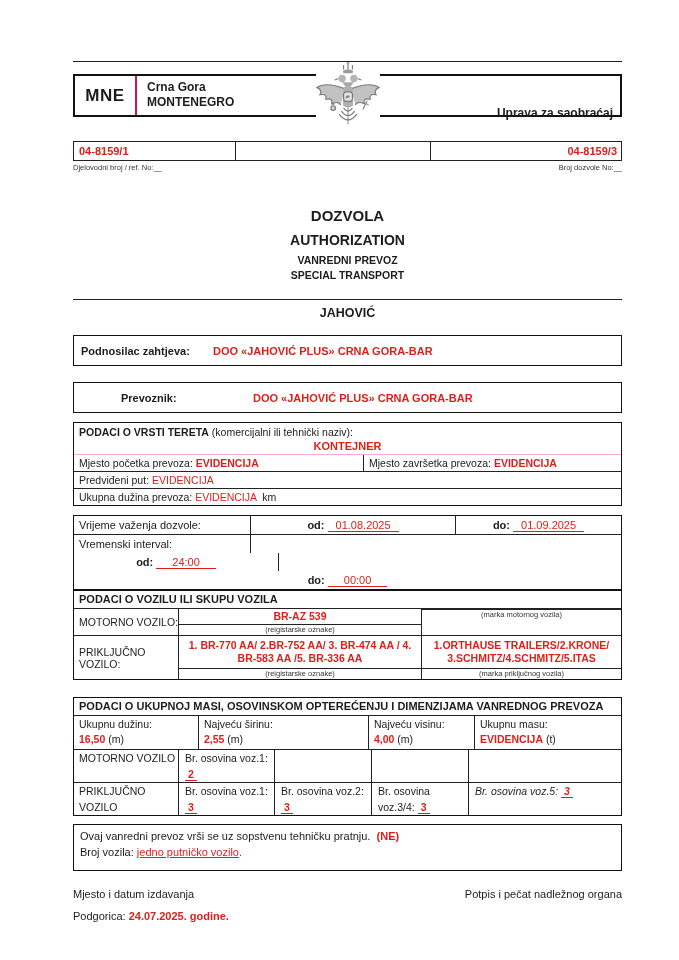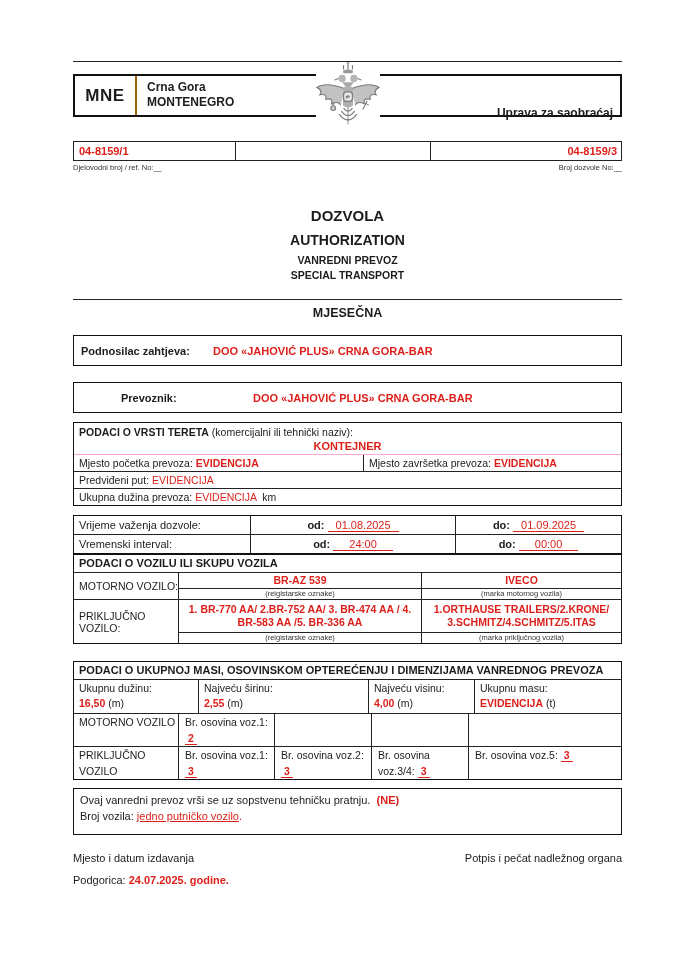--- a/index.html
+++ b/index.html
@@ -16,21 +16,21 @@
   .b{font-weight:bold;}
   .rule{border-top:1px solid #222;height:0;}
   
   .top-rule{margin-top:61px;}
   
   .header-box{
     margin-top:12px;height:43px;border:2px solid #111;
     display:flex;align-items:stretch;position:relative;box-sizing:border-box;
   }
   .mne-cell{width:60px;display:flex;align-items:center;justify-content:center;
-    border-right:2px solid #a16207;font-size:17px;font-weight:bold;letter-spacing:.5px;}
+    border-right:2px solid #be185d;font-size:17px;font-weight:bold;letter-spacing:.5px;}
   .country-cell{padding:4px 0 0 10px;font-size:12px;font-weight:bold;line-height:15px;}
   .authority-cell{position:absolute;right:7px;top:17px;height:100%;display:flex;align-items:center;
     font-size:12px;font-weight:bold;}
   .crest-wrap{position:absolute;left:50%;top:-14px;transform:translateX(-50%);
     width:84px;height:70px;z-index:3;display:flex;justify-content:center;}
   .crest-bg{position:absolute;left:10px;right:10px;top:4px;bottom:2px;background:#fff;}
   .crest-wrap svg{position:relative;z-index:2;}
   
   .ref-table{margin-top:24px;height:20px;border:1px solid #222;display:flex;box-sizing:border-box;}
   .ref-cell{box-sizing:border-box;font-size:11px;font-weight:bold;display:flex;align-items:center;}
@@ -57,21 +57,21 @@
   .cargo-box{margin-top:9px;border:1.5px solid #111;box-sizing:border-box;font-size:10.5px;}
   .cargo-head{padding:2px 0 0 5px;line-height:14px;}
   .cargo-name{text-align:center;font-weight:bold;font-size:11px;line-height:15px;}
   .cargo-row{border-top:1px solid #f9a8d4;display:flex;line-height:16px;}
   .cargo-row .half1{width:290px;border-right:1px solid #222;padding-left:5px;box-sizing:border-box;}
   .cargo-row .half2{flex:1;padding-left:5px;}
   .cargo-line{border-top:1px solid #222;padding-left:5px;line-height:16px;}
   
   .valid-table{margin-top:9px;border:1.5px solid #111;box-sizing:border-box;font-size:11px;}
   .valid-row{display:flex;line-height:18px;}
-  .valid-row + .valid-row{border-top:1px solid #222;}
+  .valid-row + .valid-row{border-top:1px solid #222;flex-direction:column;}
   .valid-lab{width:177px;border-right:1px solid #222;padding-left:5px;box-sizing:border-box;}
   .valid-od{width:205px;border-right:1px solid #222;text-align:center;box-sizing:border-box;}
   .valid-do{flex:1;text-align:center;}
   .uline{border-bottom:1px solid #dd1f1a;color:#dd1f1a;padding:0 8px;}
   .uline-wide{border-bottom:1px solid #dd1f1a;color:#dd1f1a;padding:0 16px;}
   
   .veh-table{border:1.5px solid #111;box-sizing:border-box;font-size:10.5px;}
   .veh-head{font-weight:bold;font-size:11px;padding:1px 0 1px 5px;line-height:15px;}
   .veh-row{display:flex;border-top:1px solid #222;}
   .veh-lab{width:104px;padding-left:5px;display:flex;align-items:center;box-sizing:border-box;}
@@ -84,21 +84,21 @@
   .mass-table{margin-top:17px;border:1.5px solid #111;box-sizing:border-box;font-size:10.5px;}
   .mass-head{font-weight:bold;font-size:11px;padding:1px 0 1px 5px;line-height:15px;}
   .dim-row{display:flex;border-top:1px solid #222;}
   .dim-cell{box-sizing:border-box;padding:1px 0 2px 5px;line-height:15px;}
   .dim-cell + .dim-cell{border-left:1px solid #222;}
   .dc1{width:124px;}.dc2{width:170px;}.dc3{width:106px;}.dc4{flex:1;}
   .dim-val{font-weight:bold;}
   .axle-row{display:flex;border-top:1px solid #222;line-height:16px;}
   .axle-lab{width:104px;padding-left:5px;box-sizing:border-box;}
   .axle-cell{box-sizing:border-box;border-left:1px solid #222;padding-left:6px;}
-  .ac1{width:96px;}.ac2{width:97px;}.ac3{width:97px;}.ac4{flex:1;}
+  .ac1{width:96px;}.ac2{width:97px;}.ac3{width:97px;}.ac4{flex:1;font-style:italic;}
   .axv{border-bottom:1px solid #dd1f1a;color:#dd1f1a;padding:0 3px;font-weight:bold;}
   
   .escort-box{margin-top:8px;border:1.5px solid #111;box-sizing:border-box;height:47px;
     font-size:11px;padding:3px 0 0 6px;line-height:16px;}
   .escort-val{font-weight:bold;}
   .escort-under{color:#dd1f1a;text-decoration:underline;}
   
   .footer-labels{display:flex;justify-content:space-between;margin-top:17px;font-size:11px;}
   .footer-date{margin-top:10px;font-size:11px;}
 </style>
@@ -162,21 +162,21 @@
     </div>
 
     <div class="title-block">
       <div class="t1">DOZVOLA</div>
       <div class="t2">AUTHORIZATION</div>
       <div class="t3">VANREDNI PREVOZ</div>
       <div class="t4">SPECIAL TRANSPORT</div>
     </div>
 
     <div class="rule mid-rule"></div>
-    <div class="period">MJESEČNA</div>
+    <div class="period">JAHOVIĆ</div>
 
     <div class="lv-box applicant-box">
       <span class="lab">Podnosilac zahtjeva:</span>
       <span class="val red">DOO «JAHOVIĆ PLUS» CRNA GORA-BAR</span>
     </div>
 
     <div class="lv-box carrier-box">
       <span class="lab">Prevoznik:</span>
       <span class="val red">DOO «JAHOVIĆ PLUS» CRNA GORA-BAR</span>
     </div>
@@ -234,21 +234,20 @@
 
     <div class="veh-table">
       <div class="veh-head">PODACI O VOZILU ILI SKUPU  VOZILA</div>
       <div class="veh-row">
         <div class="veh-lab">MOTORNO VOZILO:</div>
         <div class="veh-col">
           <div class="veh-val red">BR-AZ 539</div>
           <div class="veh-cap">(reigistarske oznake)</div>
         </div>
         <div class="veh-col2">
-          <div class="veh-val red">IVECO</div>
           <div class="veh-cap">(marka motornog vozila)</div>
         </div>
       </div>
       <div class="veh-row">
         <div class="veh-lab">PRIKLJUČNO VOZILO:</div>
         <div class="veh-col">
           <div class="veh-val red" style="min-height:30px">1. BR-770 AA/ 2.BR-752 AA/ 3. BR-474 AA / 4. BR-583 AA /5. BR-336 AA</div>
           <div class="veh-cap">(reigistarske oznake)</div>
         </div>
         <div class="veh-col2">

